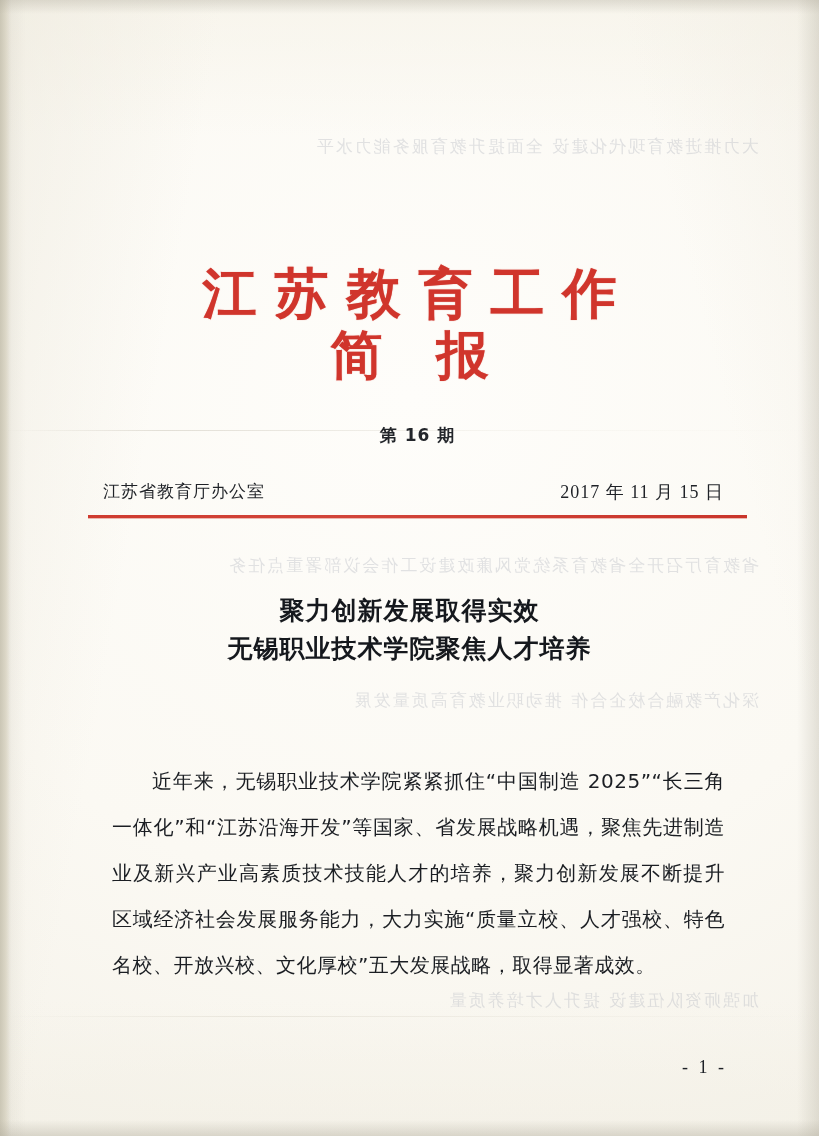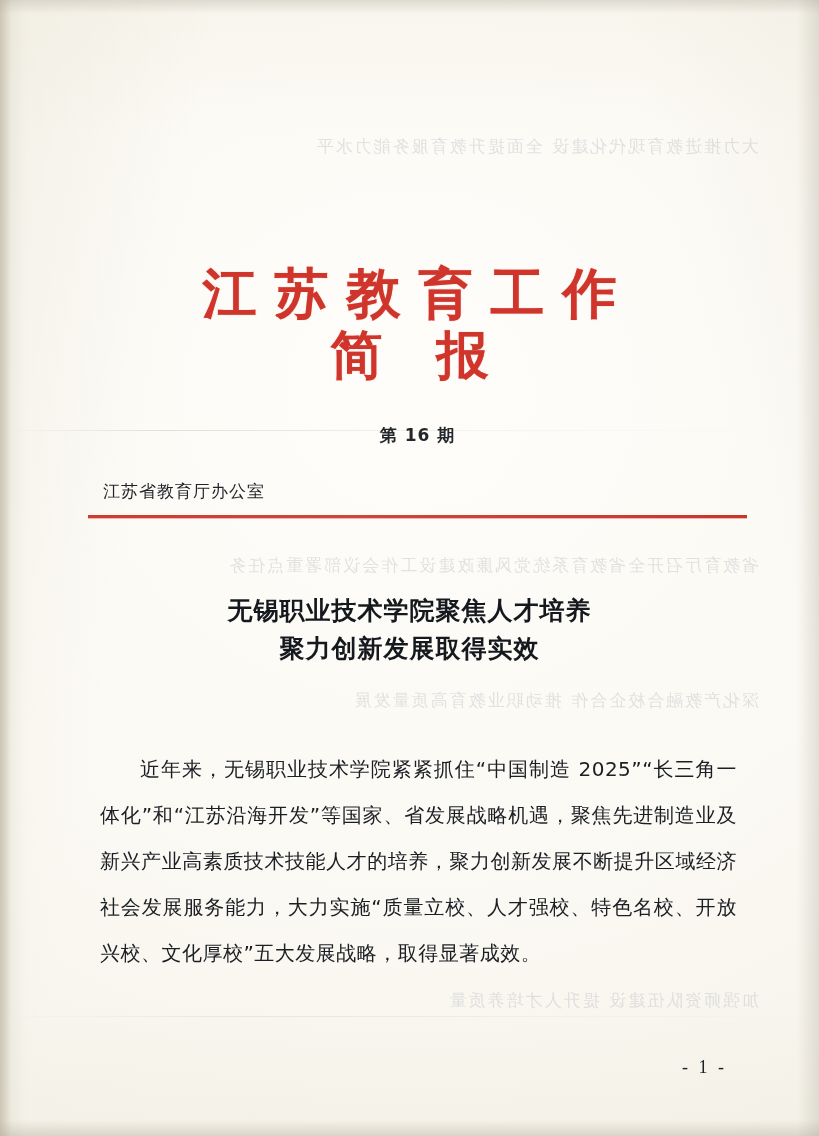--- a/index.html
+++ b/index.html
@@ -184,21 +184,21 @@
     top: 742px;
     font-family: "DejaVu Sans", sans-serif;
     font-size: 20px;
     line-height: 46px;
     letter-spacing: .5px;
     color: #1b1e23;
     text-align: justify;
     text-justify: inter-ideograph;
   }
   .body p {
-    margin: 4px;
+    margin: 16px;
     text-indent: 2em;
   }
 
   
   .page-number {
     position: absolute;
     right: 92px;
     bottom: 58px;
     font-family: "Liberation Serif", serif;
     font-size: 18px;
@@ -239,26 +239,27 @@
   <div class="crease-b"></div>
 
   <div class="masthead">
     <div class="masthead-line1">江苏教育工作</div>
     <div class="masthead-line2">简 报</div>
   </div>
   <div class="issue">第 16 期</div>
 
   <div class="header-row">
     <span class="header-office">江苏省教育厅办公室</span>
+    <span class="header-date">2017 年 11 月 15 日</span>
   </div>
   <div class="rule"></div>
 
   <div class="article-title">
+    <div>聚力创新发展取得实效</div>
     <div>无锡职业技术学院聚焦人才培养</div>
-    <div>聚力创新发展取得实效</div>
   </div>
 
   <div class="body">
     <p>近年来，无锡职业技术学院紧紧抓住“中国制造 2025”“长三角一体化”和“江苏沿海开发”等国家、省发展战略机遇，聚焦先进制造业及新兴产业高素质技术技能人才的培养，聚力创新发展不断提升区域经济社会发展服务能力，大力实施“质量立校、人才强校、特色名校、开放兴校、文化厚校”五大发展战略，取得显著成效。</p>
   </div>
 
   <div class="page-number">- 1 -</div>
 
   <div class="edge-left"></div>
   <div class="edge-right"></div>

